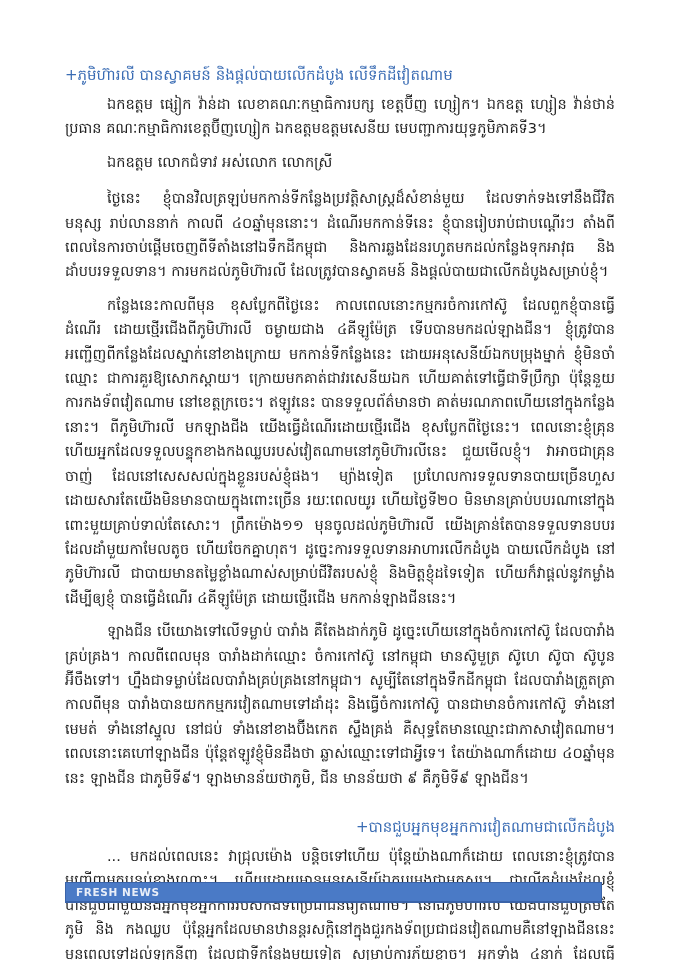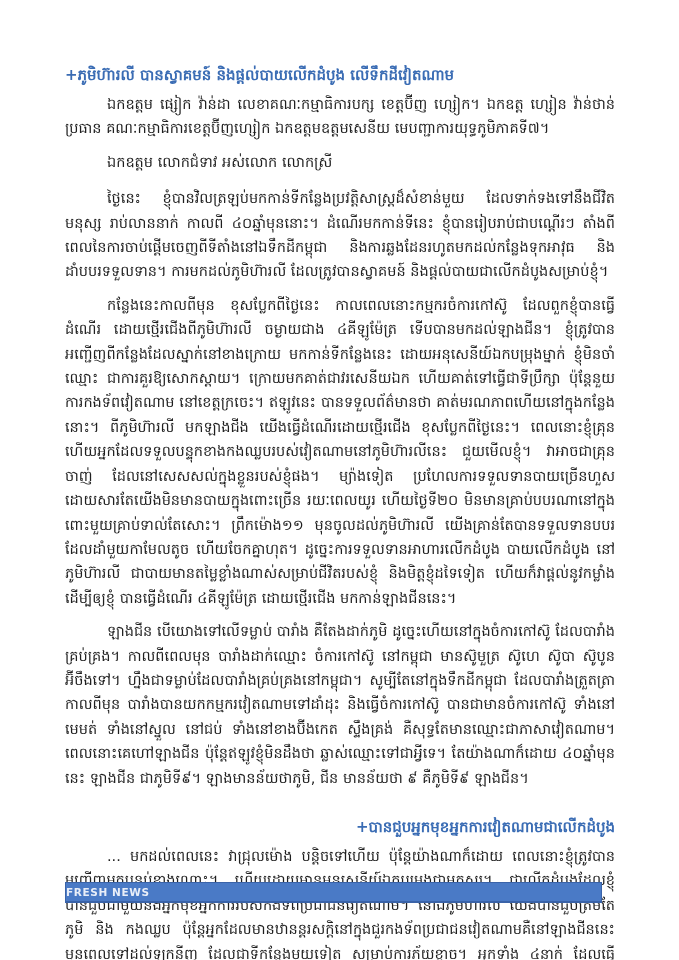--- a/index.html
+++ b/index.html
@@ -20,21 +20,21 @@
     left: 65px;
     top: 64px;
     width: 550px;
     color: #1f1f1f;
     font-size: 14.5px;
     line-height: 24.4px;
     text-align: justify;
   }
   .section-heading {
     color: #3a6cb4;
-    font-weight: bold;
+    font-weight: normal;
     font-size: 15px;
     line-height: 22px;
     margin: 0 0 6px 0;
     text-align: left;
   }
   .section-heading.second {
     margin-top: 26px;
     text-align: right;
   }
   .para {
@@ -50,38 +50,39 @@
     position: absolute;
     left: 65px;
     top: 882px;
     width: 537px;
     height: 21px;
     background: #4a7ac6;
     border: 1px solid #3a63a8;
     border-bottom-width: 2px;
     display: flex;
     align-items: center;
+    padding-left: 10px;
     box-sizing: border-box;
   }
   .footer-label {
     color: #e9eef8;
     font-size: 10.5px;
     font-weight: bold;
     letter-spacing: 0.6px;
   }
 </style>
 </head>
 <body>
 
 <div class="page">
   <main class="content">
 
     <h2 class="section-heading">+ភូមិហ៊ារលី បានស្វាគមន៍ និងផ្តល់បាយលើកដំបូង លើទឹកដីវៀតណាម</h2>
 
-    <p class="para">ឯកឧត្តម ផ្សៀក វ៉ាន់ដា លេខាគណៈកម្មាធិការបក្ស ខេត្តប៊ីញ ហ្សៀក។ ឯកឧត្ត ហ្សៀន វ៉ាន់ថាន់ ប្រធាន គណៈកម្មាធិការខេត្តប៊ីញហ្សៀក ឯកឧត្តមឧត្តមសេនីយ មេបញ្ជាការយុទ្ធភូមិភាគទី៧។</p>
+    <p class="para">ឯកឧត្តម ផ្សៀក វ៉ាន់ដា លេខាគណៈកម្មាធិការបក្ស ខេត្តប៊ីញ ហ្សៀក។ ឯកឧត្ត ហ្សៀន វ៉ាន់ថាន់ ប្រធាន គណៈកម្មាធិការខេត្តប៊ីញហ្សៀក ឯកឧត្តមឧត្តមសេនីយ មេបញ្ជាការយុទ្ធភូមិភាគទី3។</p>
 
     <p class="para salutation">ឯកឧត្តម លោកជំទាវ អស់លោក លោកស្រី</p>
 
     <p class="para">ថ្ងៃនេះ ខ្ញុំបានវិលត្រឡប់មកកាន់ទីកន្លែងប្រវត្តិសាស្ត្រដ៏សំខាន់មួយ ដែលទាក់ទងទៅនឹងជីវិតមនុស្ស រាប់លាននាក់ កាលពី ៤០ឆ្នាំមុននោះ។ ដំណើរមកកាន់ទីនេះ ខ្ញុំបានរៀបរាប់ជាបណ្តើរៗ តាំងពីពេលនៃការចាប់ផ្តើមចេញពីទីតាំងនៅឯទឹកដីកម្ពុជា និងការឆ្លងដែនរហូតមកដល់កន្លែងទុកអាវុធ និងដាំបបរទទួលទាន។ ការមកដល់ភូមិហ៊ារលី ដែលត្រូវបានស្វាគមន៍ និងផ្តល់បាយជាលើកដំបូងសម្រាប់ខ្ញុំ។</p>
 
     <p class="para">កន្លែងនេះកាលពីមុន ខុសប្លែកពីថ្ងៃនេះ កាលពេលនោះកម្មករចំការកៅស៊ូ ដែលពួកខ្ញុំបានធ្វើដំណើរ ដោយថ្មើរជើងពីភូមិហ៊ារលី ចម្ងាយជាង ៤គីឡូម៉ែត្រ ទើបបានមកដល់ឡាងជីន។ ខ្ញុំត្រូវបានអញ្ជើញពីកន្លែងដែលស្នាក់នៅខាងក្រោយ មកកាន់ទីកន្លែងនេះ ដោយអនុសេនីយ៍ឯកបម្រុងម្នាក់ ខ្ញុំមិនចាំឈ្មោះ ជាការគួរឱ្យសោកស្តាយ។ ក្រោយមកគាត់ជាវរសេនីយឯក ហើយគាត់ទៅធ្វើជាទីប្រឹក្សា ប៉ុន្តែនួយការកងទ័ពវៀតណាម នៅខេត្តក្រចេះ។ ឥឡូវនេះ បានទទួលព័ត៌មានថា គាត់មរណភាពហើយនៅក្នុងកន្លែងនោះ។ ពីភូមិហ៊ារលី មកឡាងជីង យើងធ្វើដំណើរដោយថ្មើរជើង ខុសប្លែកពីថ្ងៃនេះ។ ពេលនោះខ្ញុំគ្រុន ហើយអ្នកដែលទទួលបន្ទុកខាងកងឈ្លបរបស់វៀតណាមនៅភូមិហ៊ារលីនេះ ជួយមើលខ្ញុំ។ វាអាចជាគ្រុនចាញ់ ដែលនៅសេសសល់ក្នុងខ្លួនរបស់ខ្ញុំផង។ ម្យ៉ាងទៀត ប្រហែលការទទួលទានបាយច្រើនហួស ដោយសារតែយើងមិនមានបាយក្នុងពោះច្រើន រយៈពេលយូរ ហើយថ្ងៃទី២០ មិនមានគ្រាប់បបរណានៅក្នុងពោះមួយគ្រាប់ទាល់តែសោះ។ ព្រឹកម៉ោង១១ មុនចូលដល់ភូមិហ៊ារលី យើងគ្រាន់តែបានទទួលទានបបរ ដែលដាំមួយកាមែលតូច ហើយចែកគ្នាហុត។ ដូច្នេះការទទួលទានអាហារលើកដំបូង បាយលើកដំបូង នៅភូមិហ៊ារលី ជាបាយមានតម្លៃខ្លាំងណាស់សម្រាប់ជីវិតរបស់ខ្ញុំ និងមិត្តខ្ញុំដទៃទៀត ហើយក៏វាផ្តល់នូវកម្លាំង ដើម្បីឲ្យខ្ញុំ បានធ្វើដំណើរ ៤គីឡូម៉ែត្រ ដោយថ្មើរជើង មកកាន់ឡាងជីននេះ។</p>
 
     <p class="para">ឡាងជីន បើយោងទៅលើទម្លាប់ បារាំង គឺតែងដាក់ភូមិ ដូច្នេះហើយនៅក្នុងចំការកៅស៊ូ ដែលបារាំងគ្រប់គ្រង។ កាលពីពេលមុន បារាំងដាក់ឈ្មោះ ចំការកៅស៊ូ នៅកម្ពុជា មានស៊ូមួត្រ ស៊ូហេ ស៊ូបា ស៊ូបូន អ៊ីចឹងទៅ។ ហ្នឹងជាទម្លាប់ដែលបារាំងគ្រប់គ្រងនៅកម្ពុជា។ សូម្បីតែនៅក្នុងទឹកដីកម្ពុជា ដែលបារាំងត្រួតត្រាកាលពីមុន បារាំងបានយកកម្មករវៀតណាមទៅដាំដុះ និងធ្វើចំការកៅស៊ូ បានជាមានចំការកៅស៊ូ ទាំងនៅមេមត់ ទាំងនៅស្នួល នៅជប់ ទាំងនៅខាងប៊ីងកេត ស្ទឹងគ្រង់ គឺសុទ្ធតែមានឈ្មោះជាភាសាវៀតណាម។ ពេលនោះគេហៅឡាងជីន ប៉ុន្តែឥឡូវខ្ញុំមិនដឹងថា ឆ្លាស់ឈ្មោះទៅជាអ្វីទេ។ តែយ៉ាងណាក៏ដោយ ៤០ឆ្នាំមុននេះ ឡាងជីន ជាភូមិទី៩។ ឡាងមានន័យថាភូមិ, ជីន មានន័យថា ៩ គឺភូមិទី៩ ឡាងជីន។</p>
 
     <h2 class="section-heading second">+បានជួបអ្នកមុខអ្នកការវៀតណាមជាលើកដំបូង</h2>

